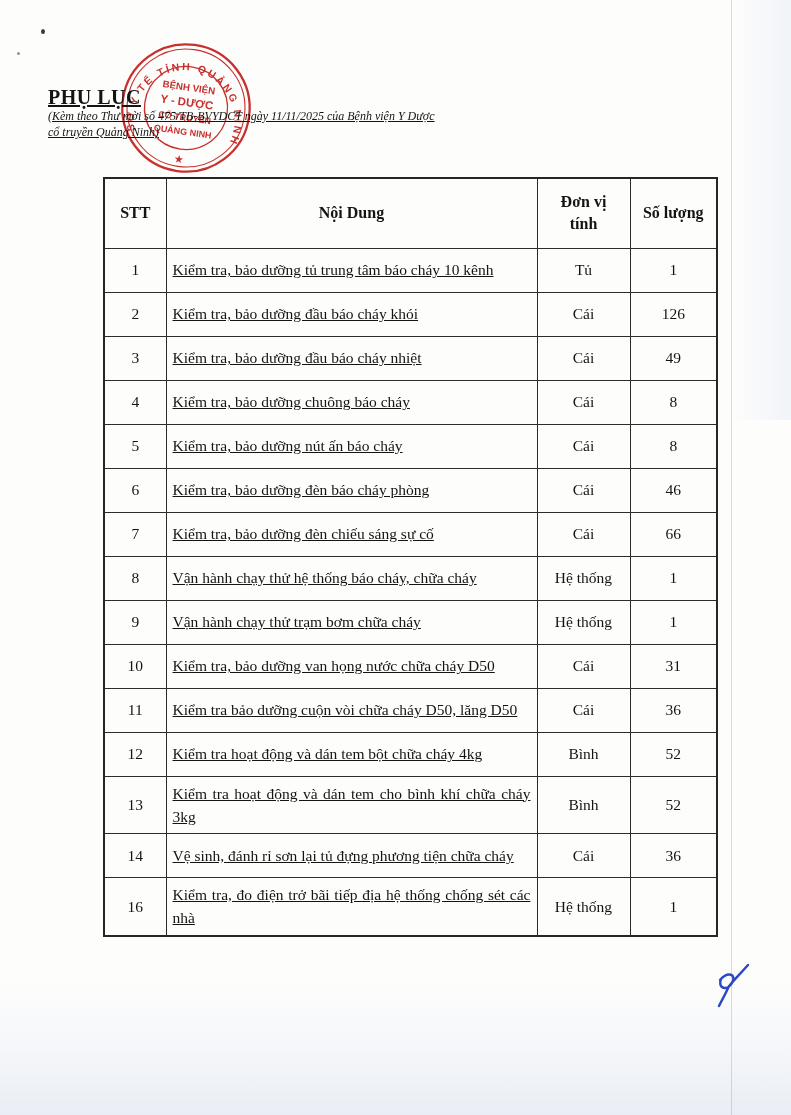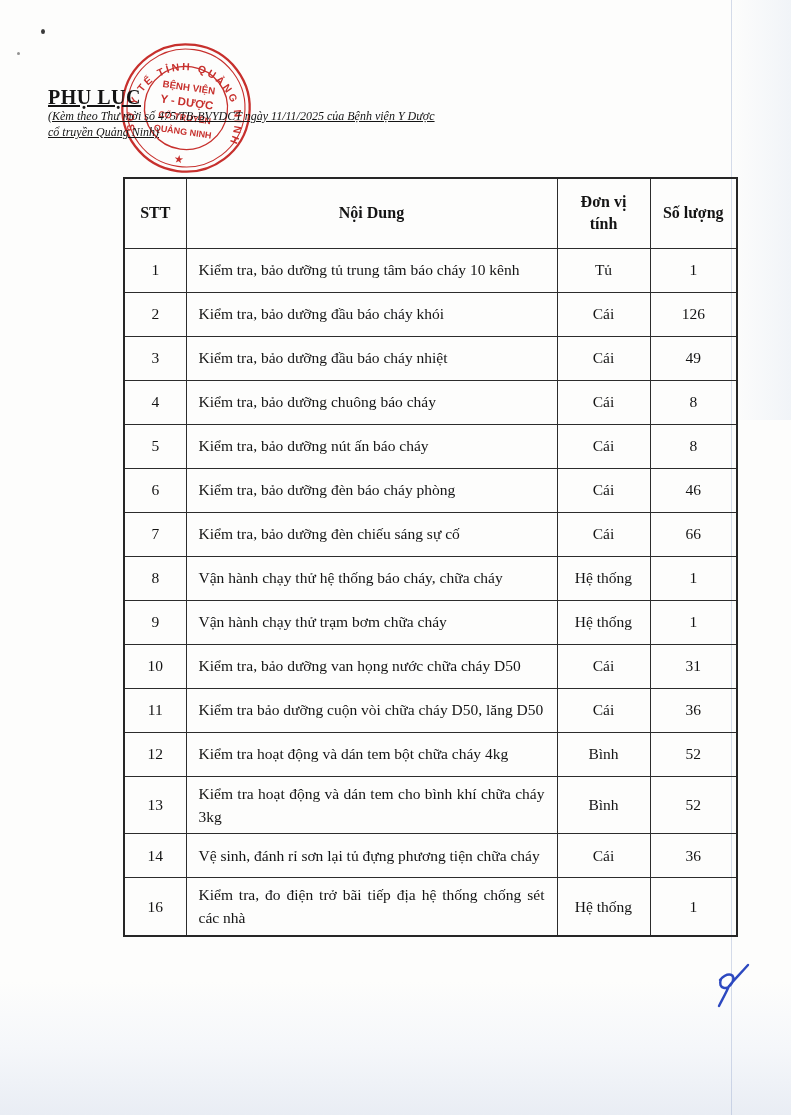--- a/index.html
+++ b/index.html
@@ -54,21 +54,21 @@
     opacity:.93;
   }
   .stamp svg { width:100%; height:100%; }
   .stamp text {
     font-family:"Liberation Sans", sans-serif;
     font-weight:bold;
   }
 
   
   .table-wrap {
-    position:absolute; left:103px; top:177px; width:580px;margin-left:20px;
+    position:absolute; left:103px; top:177px; width:580px;
   }
   table {
     width:100%;
     border-collapse:collapse;
     table-layout:fixed;
     border:2px solid #262626;
   }
   th, td { border:1.6px solid #2c2c2c; vertical-align:middle; }
   thead tr { height:70px; }
   th {
@@ -76,21 +76,21 @@
     padding:4px 8px; text-align:center;
   }
   th.th-stt { padding:4px 4px; }
   th.th-noidung { padding:15px 8px; }
   tbody tr { height:44px; }
   td {
     font-size:15.5px; line-height:1.5;
     padding:5px 8px;
   }
   td.c-stt, td.c-donvi, td.c-soluong { text-align:center; }
-  td.c-noidung { text-align:justify; padding:5px 12px; }
+  td.c-noidung { text-align:justify; padding:5px 6px;text-decoration:underline; }
 
   
   .pen-mark {
     position:absolute; left:712px; top:962px; width:42px; height:48px;
   }
   .pen-mark svg { width:100%; height:100%; }
 </style>
 </head>
 <body>
 

